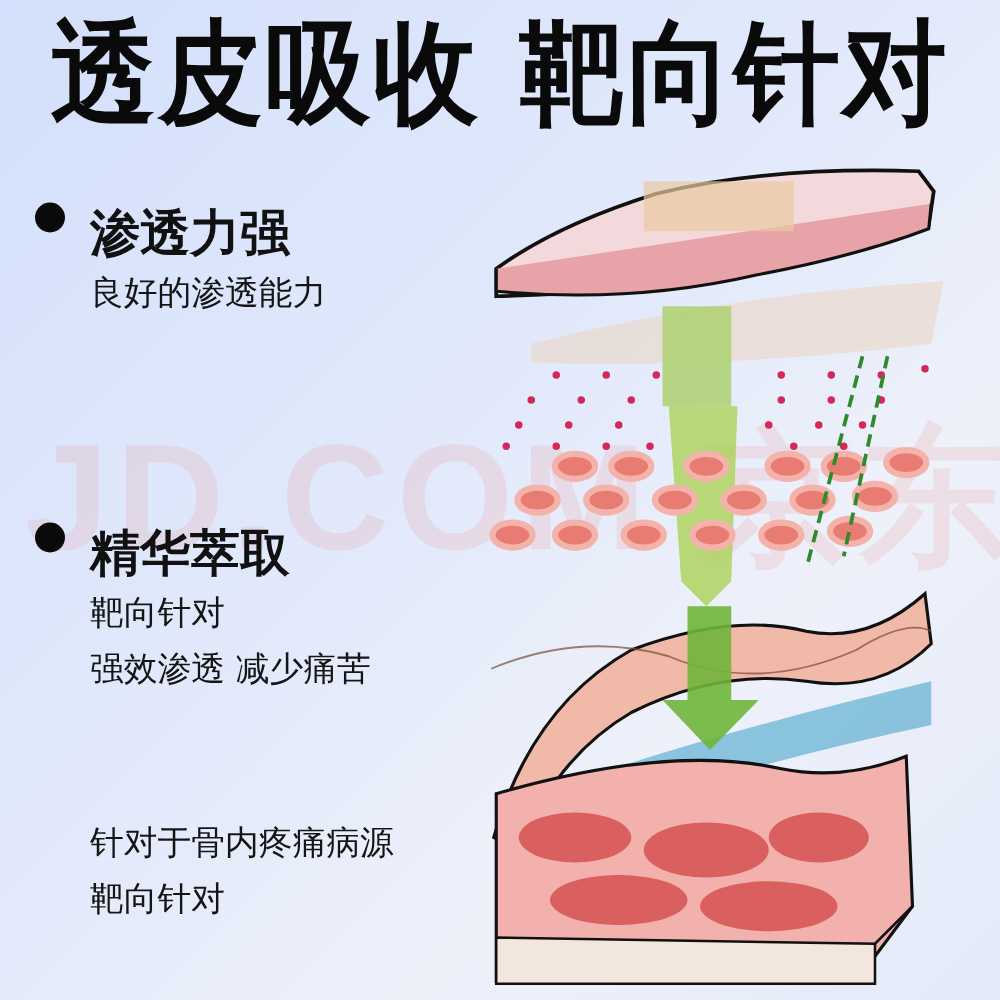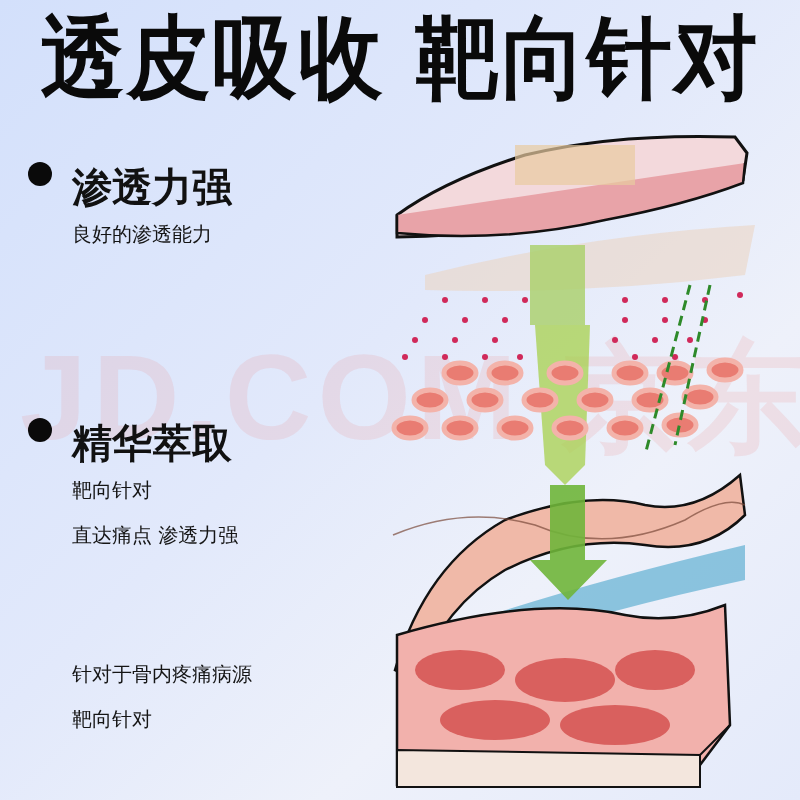--- a/index.html
+++ b/index.html
@@ -18,21 +18,21 @@
     position: absolute; left: 20px; top: 318px; font-size: 120px; font-weight: bold;
     color: rgba(235, 130, 130, 0.16); letter-spacing: 6px; white-space: nowrap; pointer-events: none;
     font-family: "Liberation Sans", sans-serif;
   }
   .feature { position: absolute; left: 28px; }
   .feature .head { display: flex; align-items: flex-start; }
   .bullet {
     width: 24px; height: 24px; border-radius: 50%; background: #0a0a0a; margin-right: 20px;
   }
   .feature .heading { font-size: 40px; font-weight: bold; color: #111; line-height: 50px; }
-  .feature .line { font-size: 20px; color: #151515; margin-left: 44px; line-height: 45px; }
+  .feature .line { font-size: 27px; color: #151515; margin-left: 44px; line-height: 45px; }
   #f1 { top: 162px; }
   #f2 { top: 418px; }
   #f3 { top: 652px; }
   .illus { position: absolute; left: 385px; top: 125px; width: 415px; height: 675px; }
 </style>
 </head>
 <body>
 
 <div class="title">透皮吸收 靶向针对</div>
 
@@ -45,21 +45,21 @@
   </div>
   <div class="line">良好的渗透能力</div>
 </div>
 
 <div class="feature" id="f2">
   <div class="head">
     <span class="bullet"></span>
     <span class="heading">精华萃取</span>
   </div>
   <div class="line">靶向针对</div>
-  <div class="line">直达痛点 渗透力强</div>
+  <div class="line">强效渗透 减少痛苦</div>
 </div>
 
 <div class="feature" id="f3">
   <div class="line">针对于骨内疼痛病源</div>
   <div class="line">靶向针对</div>
 </div>
 
 <svg class="illus" viewBox="0 0 415 675" xmlns="http://www.w3.org/2000/svg">
 
   <g>

